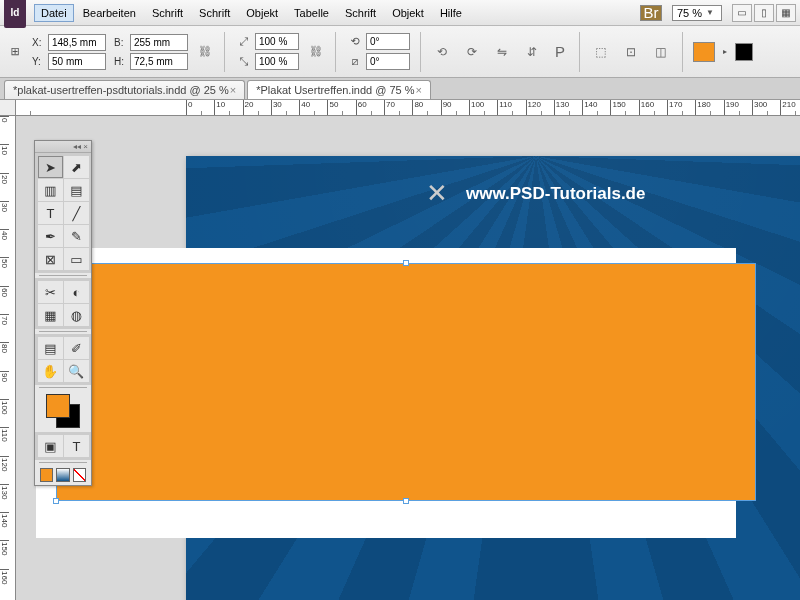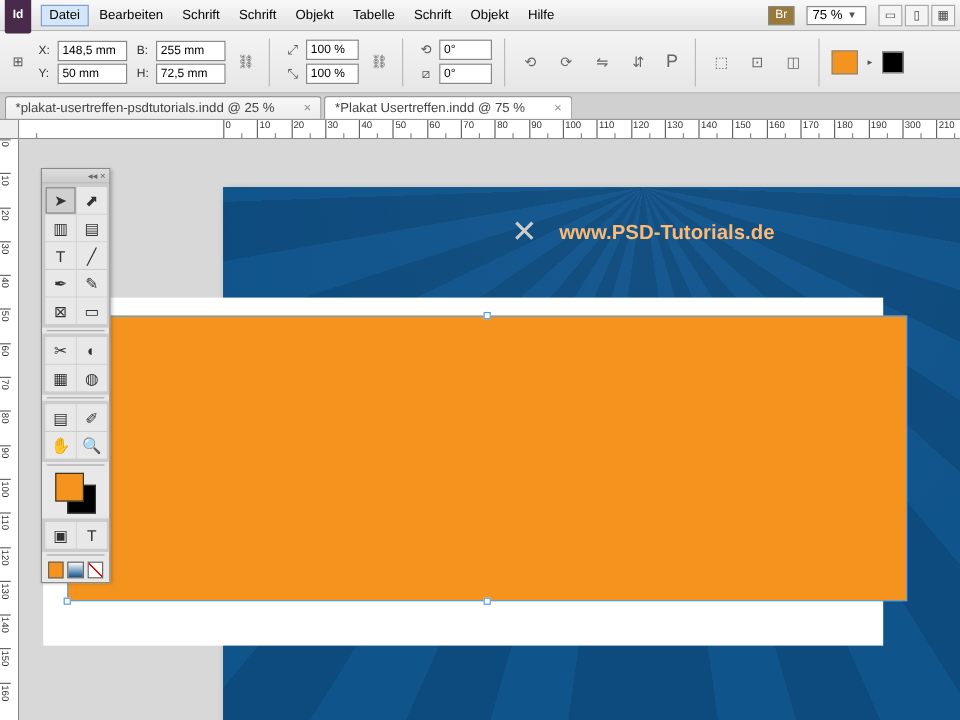--- a/index.html
+++ b/index.html
@@ -4,47 +4,47 @@
 <style>
 *{margin:0;padding:0;box-sizing:border-box;font-family:Tahoma,sans-serif;font-size:11px;user-select:none}
 body{background:#e8e8e8;width:800px;height:600px;overflow:hidden;position:relative}
 .menubar{height:26px;background:linear-gradient(#f8f8f8,#e4e4e4);border-bottom:1px solid #b8b8b8;display:flex;align-items:center;padding:0 4px;gap:2px}
 .id-logo{width:22px;height:30px;background:#4a2a4a;color:#fff;font-weight:bold;font-size:10px;display:flex;align-items:center;justify-content:center;border-radius:2px;margin-right:6px}
 .menu-item{padding:3px 7px;cursor:default}
 .menu-item.active{background:#d4e6f7;border:1px solid #7da2ce;padding:2px 6px}
 .spacer{flex:1}
 .zoom-box{background:#fff;border:1px solid #888;padding:1px 4px;min-width:50px;display:flex;align-items:center;gap:4px}
 .dd-arrow{font-size:8px;color:#555}
-.br-badge{width:22px;height:16px;background:#9a7a3a;color:#fff;font-size:10px;display:flex;align-items:center;justify-content:center;border:1px solid #888}
+.br-badge{width:22px;height:16px;background:#9a7a3a;color:#fff;font-size:15px;display:flex;align-items:center;justify-content:center;border:1px solid #888}
 .hdr-ico{width:20px;height:18px;border:1px solid #aaa;background:#f4f4f4;display:flex;align-items:center;justify-content:center;font-size:10px;color:#444}
 .controlbar{height:52px;background:linear-gradient(#f4f4f4,#e6e6e6);border-bottom:1px solid #aaa;display:flex;align-items:center;padding:2px 6px;gap:8px}
 .ctrl-group{display:flex;flex-direction:column;gap:2px}
 .ctrl-row{display:flex;align-items:center;gap:2px}
 .ctrl-label{color:#333;font-size:10px;width:14px}
 .ctrl-ico{width:18px;height:18px;display:flex;align-items:center;justify-content:center;color:#555;border:1px solid transparent}
 .ctrl-input{background:#fff;border:1px solid #888;padding:1px 3px;width:58px;font-size:10px;height:17px}
 .ctrl-input.sm{width:44px}
 .vsep{width:1px;height:40px;background:#bbb;margin:0 2px}
 .icon-btn{width:22px;height:20px;border:1px solid transparent;display:flex;align-items:center;justify-content:center;color:#666;font-size:12px}
 .swatch{width:22px;height:20px;border:1px solid #888}
 .tabs{height:22px;background:#d0d0d0;border-bottom:1px solid #999;display:flex;align-items:flex-end;padding-left:4px}
-.tab{background:linear-gradient(#f8f8f8,#ececec);border:1px solid #999;border-bottom:none;padding:3px 8px;margin-right:2px;display:flex;align-items:flex-start;gap:24px;font-size:10px;color:#444;border-radius:3px 3px 0 0}
+.tab{background:linear-gradient(#f8f8f8,#ececec);border:1px solid #999;border-bottom:none;padding:3px 8px;margin-right:2px;display:flex;align-items:flex-start;gap:1px;font-size:10px;color:#444;border-radius:3px 3px 0 0}
 .tab.active{background:#fff}
 .tab-x{color:#888;font-size:11px;cursor:default}
 .workspace{position:relative;height:500px;background:#d8d8d8}
 .hruler{position:absolute;top:0;left:16px;right:0;height:16px;background:#fff;border-bottom:1px solid #888;display:flex;overflow:hidden}
 .hruler .tick{position:relative;width:28.3px;border-left:1px solid #666;font-size:8px;color:#333;padding-left:1px;flex-shrink:0}
 .hruler .tick::after{content:"";position:absolute;left:14px;bottom:0;width:1px;height:4px;background:#888}
 .vruler{position:absolute;top:16px;left:0;width:16px;bottom:0;background:#fff;border-right:1px solid #888;overflow:hidden}
 .vruler .tick{position:relative;height:28.3px;border-top:1px solid #666;font-size:8px;color:#333;writing-mode:vertical-lr;padding-top:1px}
 .rcorner{position:absolute;top:0;left:0;width:16px;height:16px;background:#eee;border-right:1px solid #888;border-bottom:1px solid #888}
 .canvas-area{position:absolute;top:16px;left:16px;right:0;bottom:0;background:#d8d8d8;overflow:hidden}
 .page{position:absolute;top:40px;left:170px;width:700px;height:560px;background:#10548c;box-shadow:2px 2px 6px rgba(0,0,0,.3)}
 .page-rays{position:absolute;inset:0;background:radial-gradient(circle at 50% 0%,rgba(255,255,255,.03) 0%,transparent 60%),repeating-conic-gradient(from 180deg at 50% 0%,#0d4a7d 0deg 8deg,#10548c 8deg 16deg)}
-.page-url{position:absolute;top:28px;left:280px;color:#fdba74;font-size:17px;font-weight:bold;font-family:Arial}
+.page-url{position:absolute;top:28px;left:280px;color:#ffffff;font-size:17px;font-weight:bold;font-family:Arial}
 .page-logo{position:absolute;top:22px;left:240px;color:#ccc;font-size:26px}
 .white-band{position:absolute;top:132px;left:20px;width:700px;height:290px;background:#fff}
 .orange-box{position:absolute;top:147px;left:40px;width:700px;height:238px;background:#f4941e;border:1px solid #5aa0e0}
 .handle{position:absolute;width:6px;height:6px;background:#fff;border:1px solid #5aa0e0}
 .toolpanel{position:absolute;top:24px;left:18px;width:58px;background:#e8e8e8;border:1px solid #888;box-shadow:1px 1px 3px rgba(0,0,0,.25)}
 .tp-head{height:12px;background:linear-gradient(#ddd,#ccc);border-bottom:1px solid #aaa;display:flex;justify-content:flex-end;align-items:center;padding-right:3px;font-size:8px;color:#666}
 .tp-grid{display:grid;grid-template-columns:1fr 1fr;gap:1px;padding:3px;background:#ccc}
 .tool{width:25px;height:22px;background:#e8e8e8;display:flex;align-items:center;justify-content:center;font-size:13px;color:#333;border:1px solid #e8e8e8}
 .tool.sel{background:#d0d0d0;border:1px solid #888}
 .tp-sep{height:1px;background:#aaa;margin:2px 4px}

